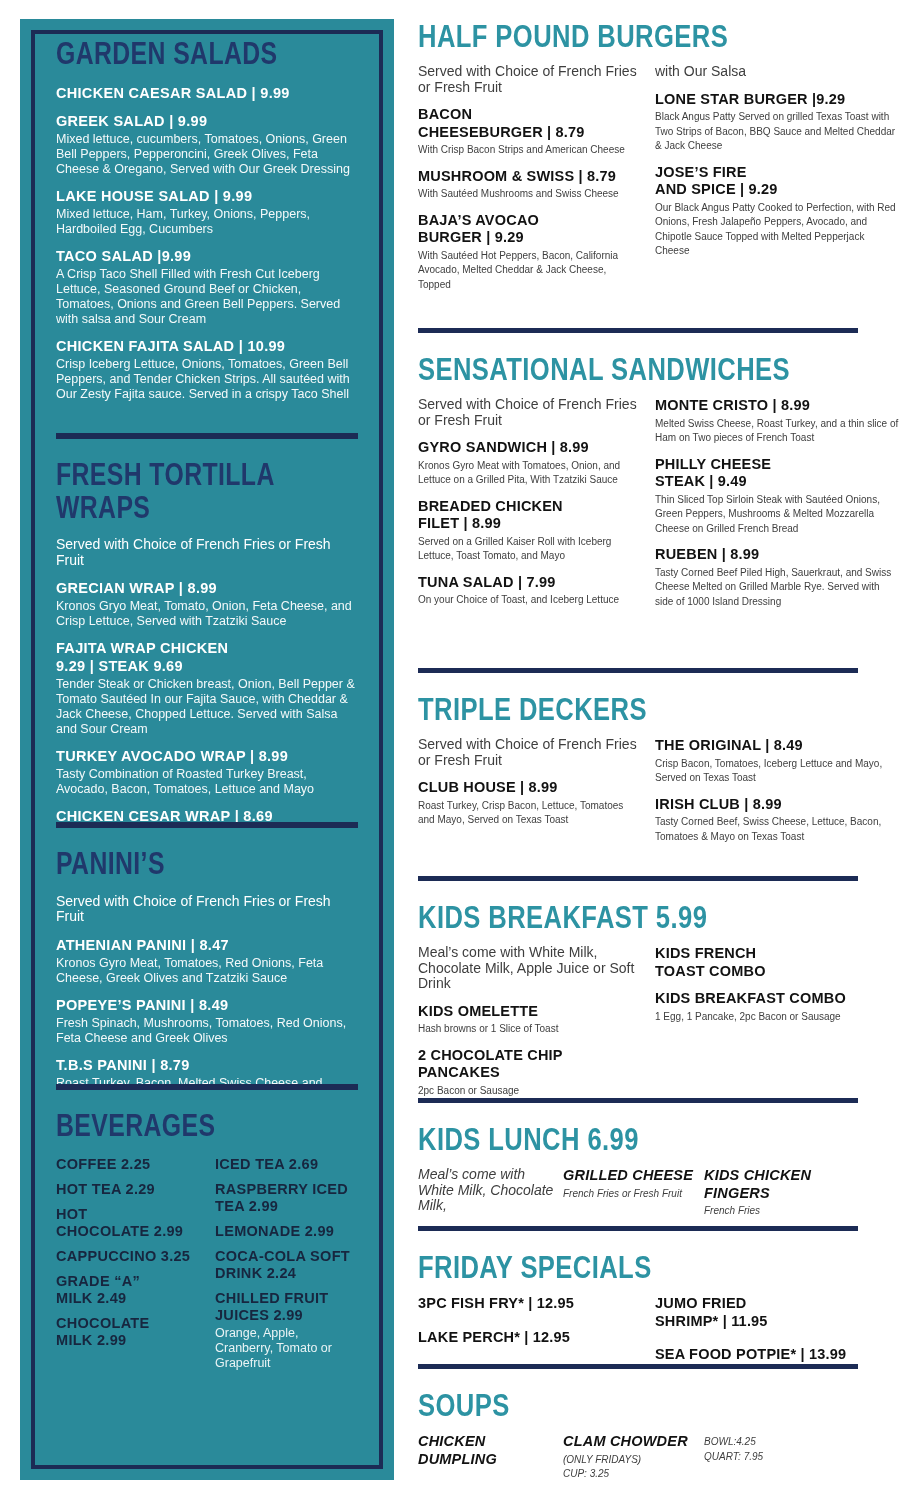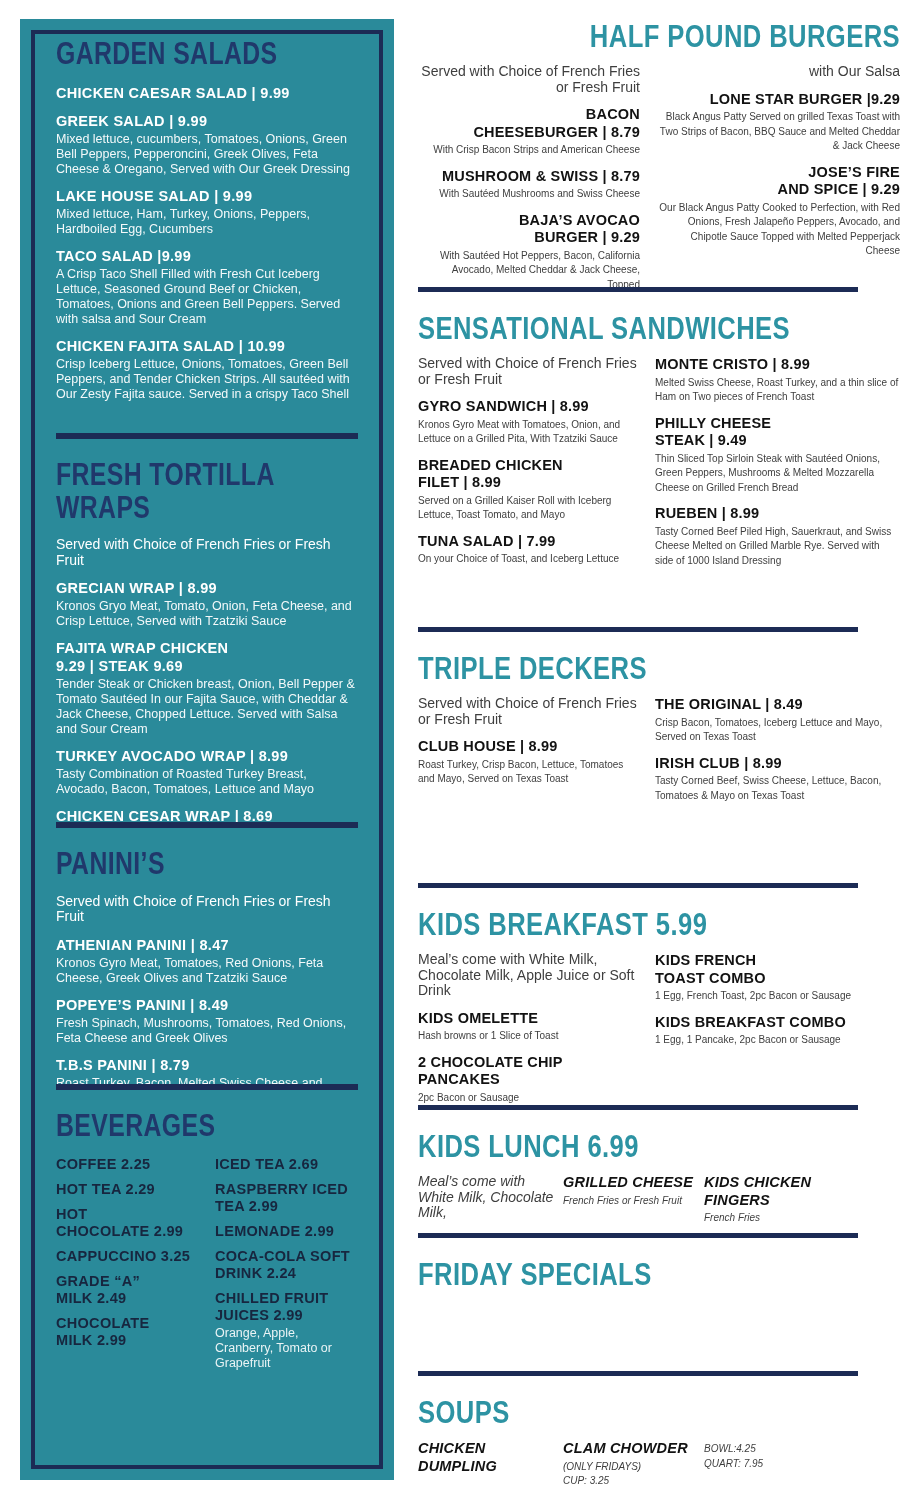--- a/index.html
+++ b/index.html
@@ -24,23 +24,23 @@
   .side .item-desc{color:rgba(255,255,255,.95);}
   .bev-grid{display:grid;grid-template-columns:1fr 1fr;column-gap:16px;}
   .bev .item{margin-bottom:8px;}
   .bev .item-name{color:var(--beverage-navy,#17263F);line-height:17px;}
   .bev .item-desc{color:rgba(255,255,255,.9);}
 
   
   .main{position:absolute;left:418px;top:0;width:482px;height:1500px;display:flex;flex-direction:column;}
   .main-section{box-sizing:border-box;width:100%;padding-top:20px;position:relative;overflow:hidden;}
   .main-section:not(.last)::after{content:"";position:absolute;left:0;bottom:0;width:440px;height:5px;background:var(--navy,#1C2B55);}
-  .ms1{height:292px;text-align:right;}
+  .ms1{height:333px;}
   .ms2{height:340px;}
-  .ms3{height:256px;}
+  .ms3{height:208px;}
   .ms4{height:222px;}
   .ms5{height:128px;}
   .ms6{height:138px;}
   .ms7{flex:1;}
   .main-heading{color:var(--heading-teal,#2D93A3);font-weight:800;font-size:32px;line-height:1.0;letter-spacing:.5px;width:125%;transform:scaleX(0.8);transform-origin:0 0;margin:0 0 12px 0;}
   .main .intro{color:var(--text-gray,#3E3E3E);}
   .main .item-name{color:var(--text-black,#121212);font-size:14.5px;line-height:17.5px;letter-spacing:.2px;}
   .main .item-desc{color:var(--text-gray,#3E3E3E);font-size:10px;line-height:14.5px;}
   .grid2{display:grid;grid-template-columns:222px 1fr;column-gap:15px;}
   .grid3{display:grid;grid-template-columns:145px 141px 1fr;column-gap:0;font-style:italic;}
@@ -282,21 +282,20 @@
         <div class="item">
           <div class="item-name">2 CHOCOLATE CHIP
 PANCAKES</div>
           <div class="item-desc">2pc Bacon or Sausage</div>
         </div>
       </div>
       <div>
         <div class="item">
           <div class="item-name">KIDS FRENCH
 TOAST COMBO</div>
-          <div class="item-desc">1 Egg, French Toast, 2pc Bacon or Sausage</div>
         </div>
         <div class="item">
           <div class="item-name">KIDS BREAKFAST COMBO</div>
           <div class="item-desc">1 Egg, 1 Pancake, 2pc Bacon or Sausage</div>
         </div>
       </div>
     </div>
   </div>
 
   <div class="main-section ms5">
@@ -310,20 +309,39 @@
       <div class="item">
         <div class="item-name">KIDS CHICKEN
 FINGERS</div>
         <div class="item-desc">French Fries</div>
       </div>
     </div>
   </div>
 
   <div class="main-section ms6 friday">
     <h2 class="main-heading">FRIDAY SPECIALS</h2>
+    <div class="grid2">
+      <div>
+        <div class="item">
+          <div class="item-name">3PC FISH FRY* | 12.95</div>
+        </div>
+        <div class="item">
+          <div class="item-name">LAKE PERCH* | 12.95</div>
+        </div>
+      </div>
+      <div>
+        <div class="item">
+          <div class="item-name">JUMO FRIED
+SHRIMP* | 11.95</div>
+        </div>
+        <div class="item">
+          <div class="item-name">SEA FOOD POTPIE* | 13.99</div>
+        </div>
+      </div>
+    </div>
   </div>
 
   <div class="main-section ms7 last">
     <h2 class="main-heading">SOUPS</h2>
     <div class="grid3">
       <div class="item">
         <div class="item-name">CHICKEN
 DUMPLING</div>
       </div>
       <div class="item">

